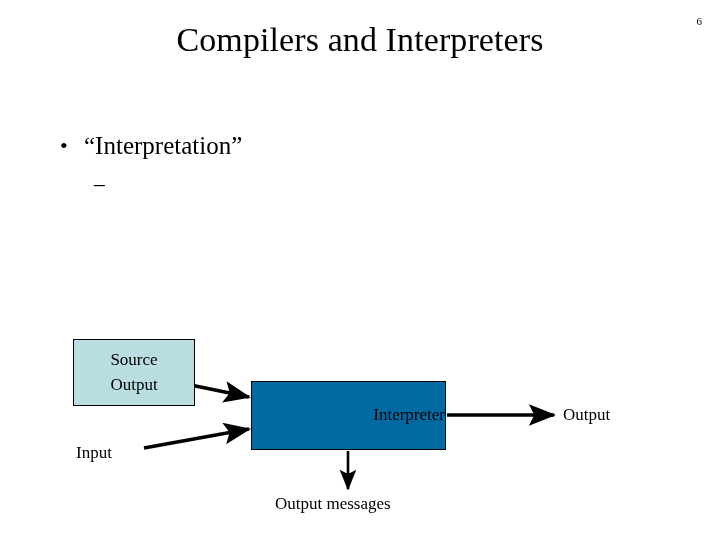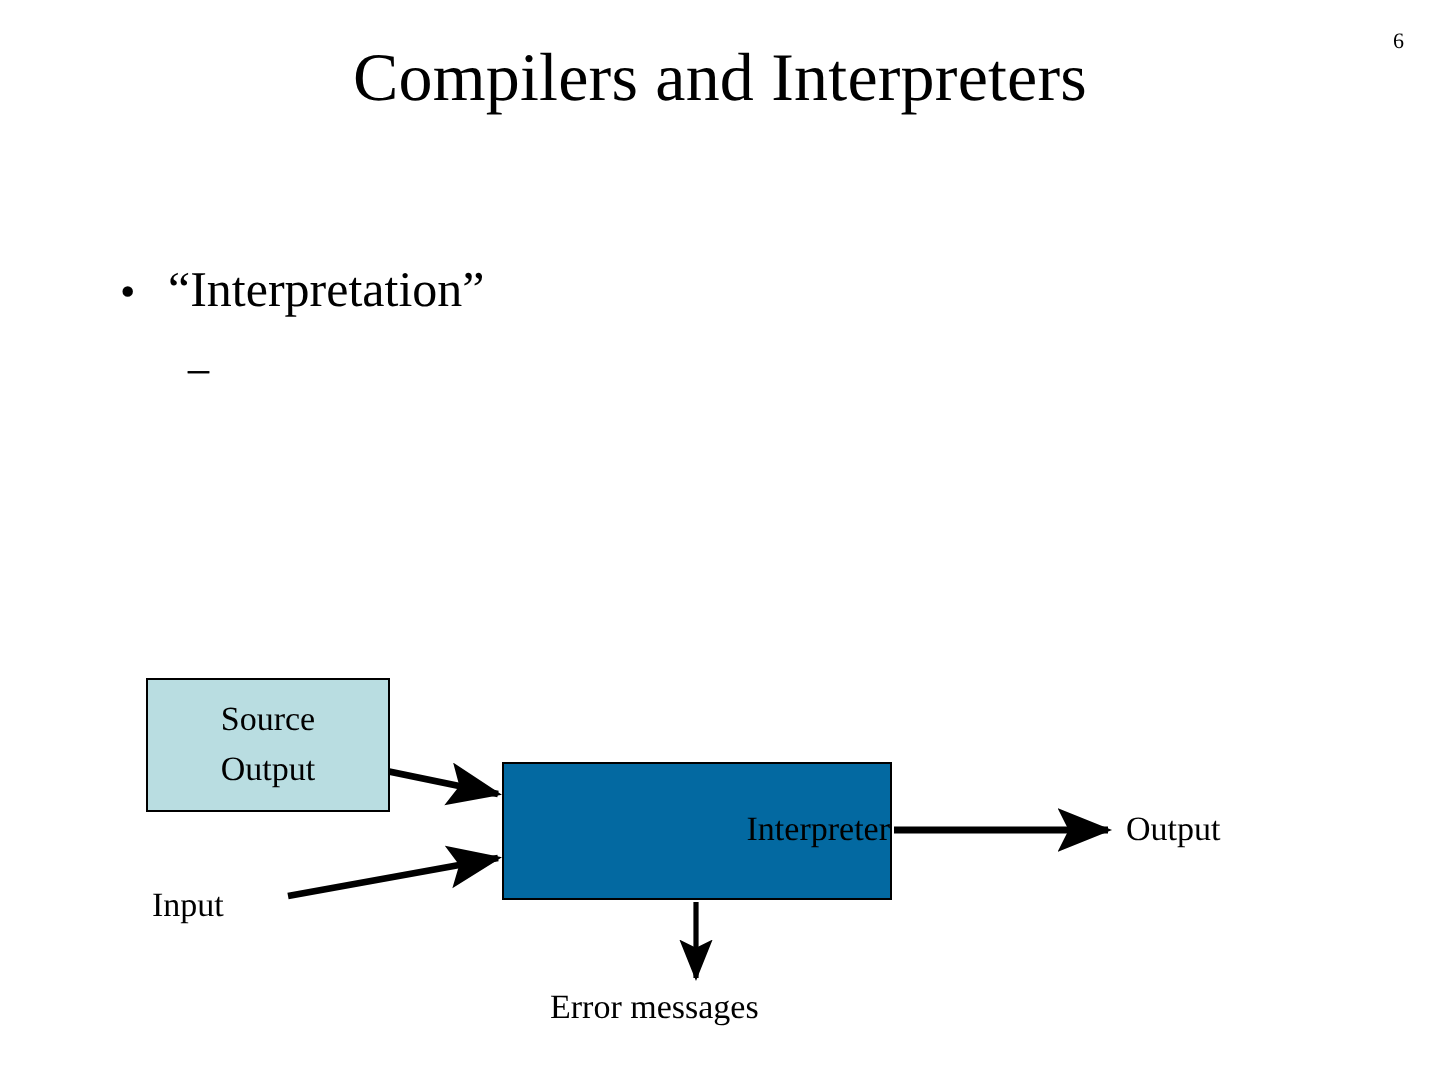--- a/index.html
+++ b/index.html
@@ -169,15 +169,15 @@
     <span>Source</span>
     <span>Output</span>
   </div>
 
   <div class="dbox" id="box-interpreter" style="background:#0369a1;justify-content:flex-end;">
     <span>Interpreter</span>
   </div>
 
   <div class="dlabel" id="label-input">Input</div>
   <div class="dlabel" id="label-output">Output</div>
-  <div class="dlabel" id="label-errors">Error messages</div>
+  <div class="dlabel" id="label-errors">Output messages</div>
 
 </div>
 
 </body></html>

